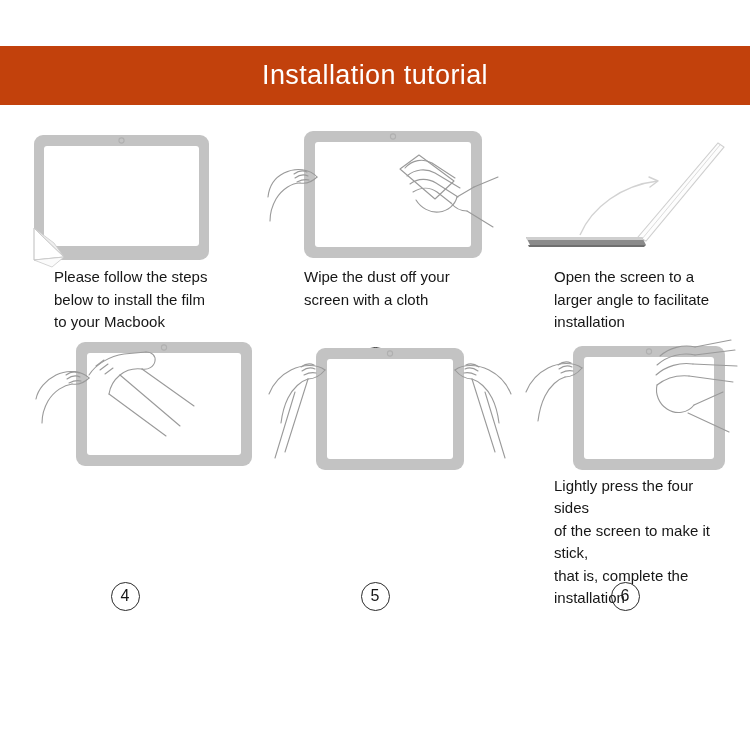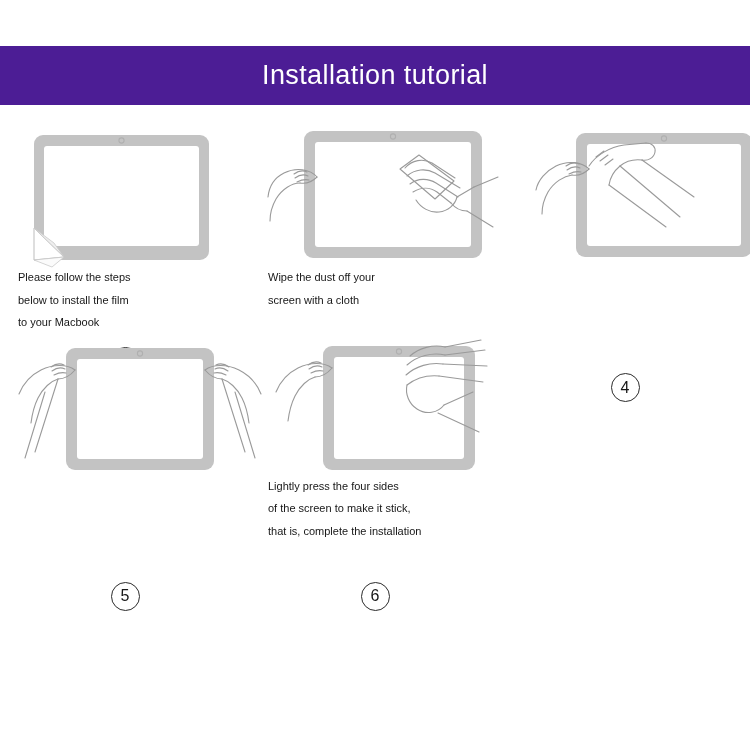--- a/index.html
+++ b/index.html
@@ -16,21 +16,21 @@
     position: relative;
   }
 
   
   .header-bar {
     position: absolute;
     left: 0;
     top: 46px;
     width: 750px;
     height: 59px;
-    background: #4c1d95;
+    background: #c2410c;
     display: flex;
     align-items: center;
     justify-content: center;
   }
   .header-title {
     color: #ffffff;
     font-size: 27px;
     font-weight: 400;
     letter-spacing: 0.4px;
     line-height: 1;
@@ -52,25 +52,26 @@
     padding: 0 18px;
   }
 
   .art {
     height: 135px;
     position: relative;
   }
   .art svg { display: block; overflow: visible; }
 
   .step-text {
-    font-size: 11px;
+    font-size: 15px;
     line-height: 22.5px;
     color: #161616;
     margin-top: 6px;
     white-space: pre-line;
+    margin-left: 36px;
   }
 
   .step-num-wrap {
     position: absolute;
     left: 0;
     width: 250px;
     display: flex;
     justify-content: center;
   }
   .row-a .step-num-wrap { top: 222px; }
@@ -146,20 +147,39 @@
         </g>
       </svg>
     </div>
     <div class="step-text">Wipe the dust off your
 screen with a cloth</div>
     <div class="step-num-wrap">
       <div class="step-num">2</div>
     </div>
   </div>
 
+  <div class="step-cell row-a">
+    <div class="art">
+      <svg width="226" height="135" viewBox="0 0 226 135">
+        <path d="M120 112 L200 18 L206 22 L128 116 Z" fill="#fdfdfd" stroke="#cfcfcf" stroke-width="1.1"></path>
+        <path d="M124 114 L202 20" fill="none" stroke="#dcdcdc" stroke-width="1"></path>
+        <path d="M8 112 L124 112 L128 120 L12 120 Z" fill="#8b8b8b"></path>
+        <path d="M8 112 L124 112 L126 115 L9 115 Z" fill="#cfcfcf"></path>
+        <path d="M10 120 L128 120 L126 122 L11 122 Z" fill="#6f6f6f"></path>
+        <path d="M62 110 C74 82 104 60 140 56" fill="none" stroke="#d2d2d2" stroke-width="1.4"></path>
+        <path d="M140 56 L131 52 M140 56 L132 62" fill="none" stroke="#d2d2d2" stroke-width="1.4" stroke-linecap="round"></path>
+      </svg>
+    </div>
+    <div class="step-text">Open the screen to a
+larger angle to facilitate
+installation</div>
+    <div class="step-num-wrap">
+      <div class="step-num">3</div>
+    </div>
+  </div>
 
   <div class="step-cell row-b">
     <div class="art">
       <svg width="230" height="135" viewBox="-16 0 230 135">
         <rect x="42" y="8" width="176" height="124" rx="9" ry="9" fill="#c3c3c3"></rect>
         <rect x="53" y="19" width="154" height="102" rx="3" ry="3" fill="#ffffff"></rect>
         <circle cx="130" cy="13.5" r="2.6" fill="none" stroke="#b0b0b0" stroke-width="1.1"></circle>
         <g fill="none" stroke="#9a9a9a" stroke-width="1.1" stroke-linecap="round" stroke-linejoin="round">
           <path d="M55 44 C48 37 34 35 22 41 C12 46 4 55 2 65"></path>
           <path d="M55 44 C50 49 44 51 38 50"></path>

